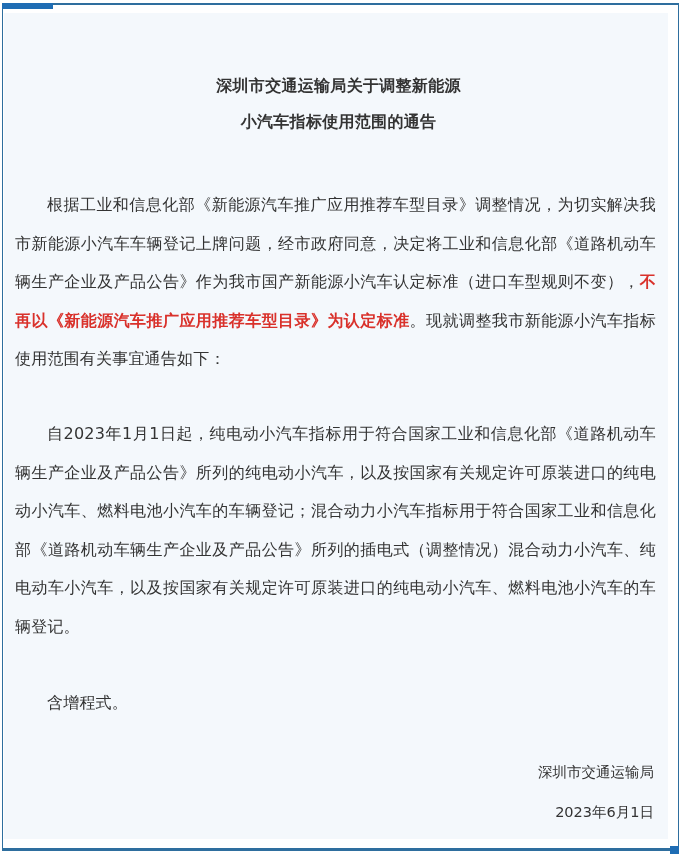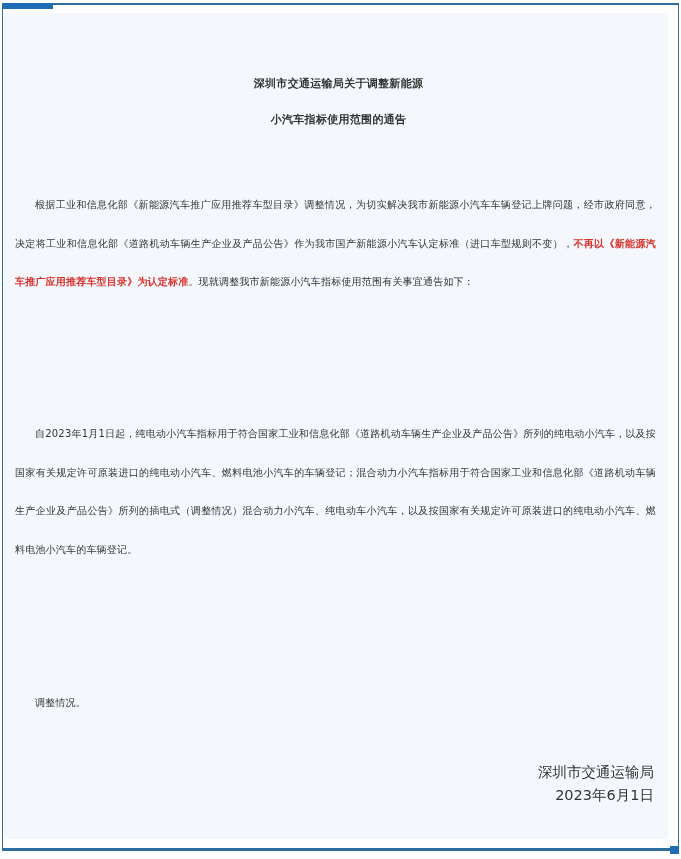--- a/index.html
+++ b/index.html
@@ -50,31 +50,31 @@
       right: 10px;
       bottom: 9px;
       background: #f4f8fc;
     }
     .title {
       position: absolute;
       left: 0;
       width: 677px;
       text-align: center;
       font-weight: bold;
-      font-size: 11px;
+      font-size: 16px;
       color: #333333;
       letter-spacing: 0.3px;
     }
     .title.l1 { top: 76px; }
     .title.l2 { top: 112px; }
     .para {
       position: absolute;
       left: 15px;
       width: 641px;
-      font-size: 10px;
+      font-size: 16px;
       color: #333333;
       line-height: 38.5px;
       text-align: justify;
       text-indent: 2em;
       letter-spacing: 0.2px;
     }
     .para.p1 { top: 186px; }
     .para.p2 { top: 415px; }
     .para.p3 { top: 684px; }
     .red {
@@ -82,34 +82,34 @@
       font-weight: bold;
     }
     .sign {
       position: absolute;
       right: 27px;
       font-size: 14.5px;
       color: #333333;
       text-align: center;
     }
     .sign.s1 { top: 763px; }
-    .sign.s2 { top: 786px; }
+    .sign.s2 { top: 803px; }
   </style>
 </head>
 <body>
 
 <div class="frame">
   <div class="inner"></div>
 </div>
 <div class="top-tab"></div>
 <div class="corner-tab"></div>
 
 <div class="title l1">深圳市交通运输局关于调整新能源</div>
 <div class="title l2">小汽车指标使用范围的通告</div>
 
 <div class="para p1"><span>根据工业和信息化部《新能源汽车推广应用推荐车型目录》调整情况，为切实解决我市新能源小汽车车辆登记上牌问题，经市政府同意，决定将工业和信息化部《道路机动车辆生产企业及产品公告》作为我市国产新能源小汽车认定标准（进口车型规则不变），</span><span class="red">不再以《新能源汽车推广应用推荐车型目录》为认定标准</span><span>。现就调整我市新能源小汽车指标使用范围有关事宜通告如下：</span></div>
 
 <div class="para p2">自2023年1月1日起，纯电动小汽车指标用于符合国家工业和信息化部《道路机动车辆生产企业及产品公告》所列的纯电动小汽车，以及按国家有关规定许可原装进口的纯电动小汽车、燃料电池小汽车的车辆登记；混合动力小汽车指标用于符合国家工业和信息化部《道路机动车辆生产企业及产品公告》所列的插电式（调整情况）混合动力小汽车、纯电动车小汽车，以及按国家有关规定许可原装进口的纯电动小汽车、燃料电池小汽车的车辆登记。</div>
 
-<div class="para p3">调整情况。</div>
+<div class="para p3">含增程式。</div>
 
 <div class="sign s1">深圳市交通运输局</div>
 <div class="sign s2">2023年6月1日</div>
 
 </body></html>

